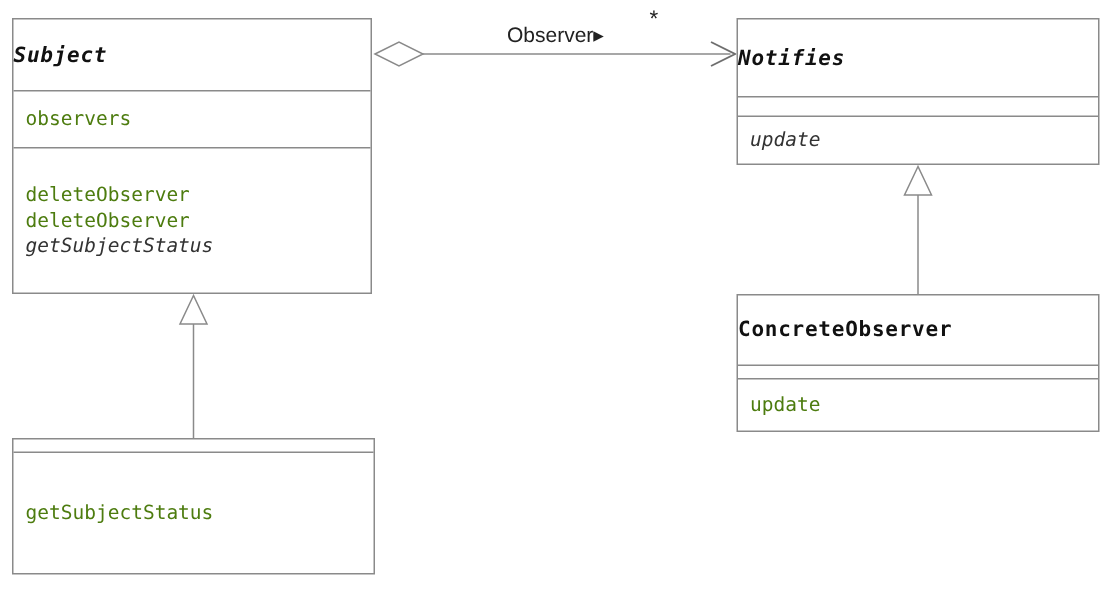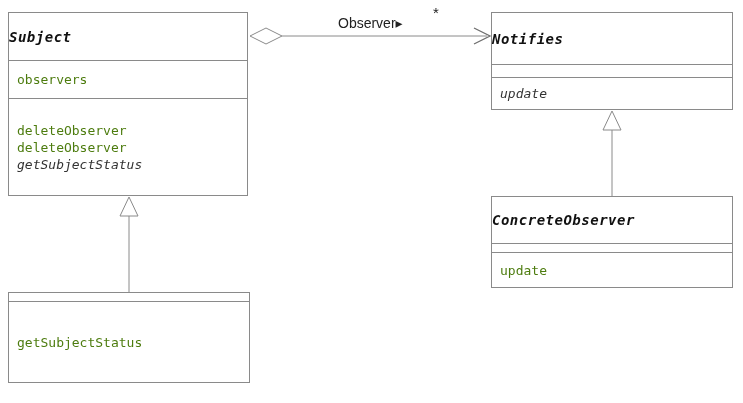--- a/index.html
+++ b/index.html
@@ -39,21 +39,20 @@
     align-items: center;
     justify-content: flex-start;
   }
   .class-name {
     font-family: "DejaVu Sans Mono", monospace;
     font-size: 14px;
     font-weight: bold;
     color: #111111;
     letter-spacing: 0.5px;
     white-space: nowrap;
-    font-style: italic;
   }
   .class-name.abstract {
     font-style: italic;
   }
 
   
   .cmp-members {
     display: flex;
     flex-direction: column;
     justify-content: center;

